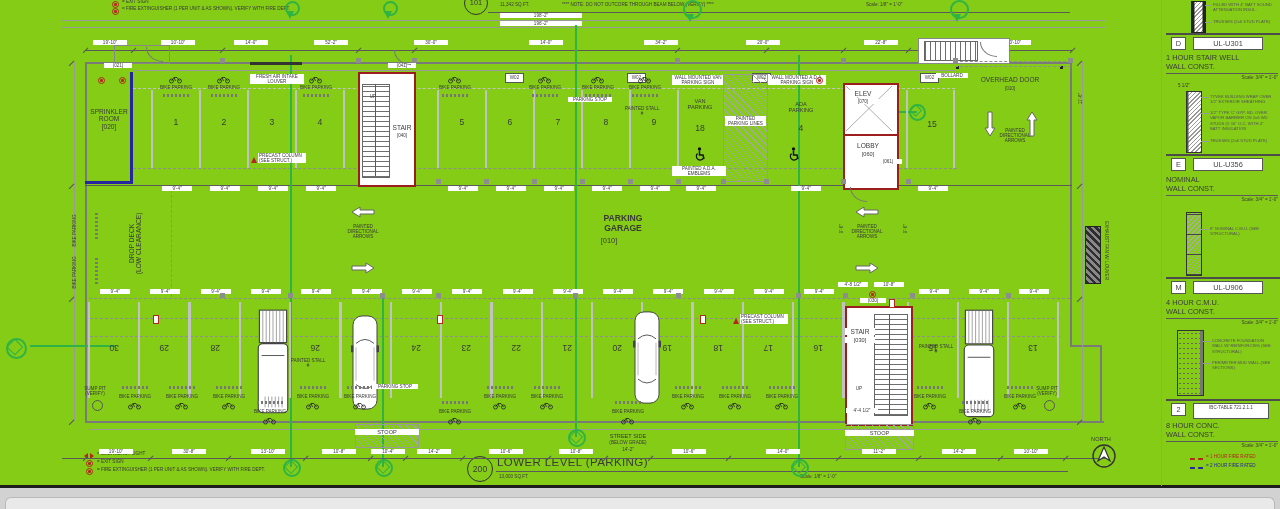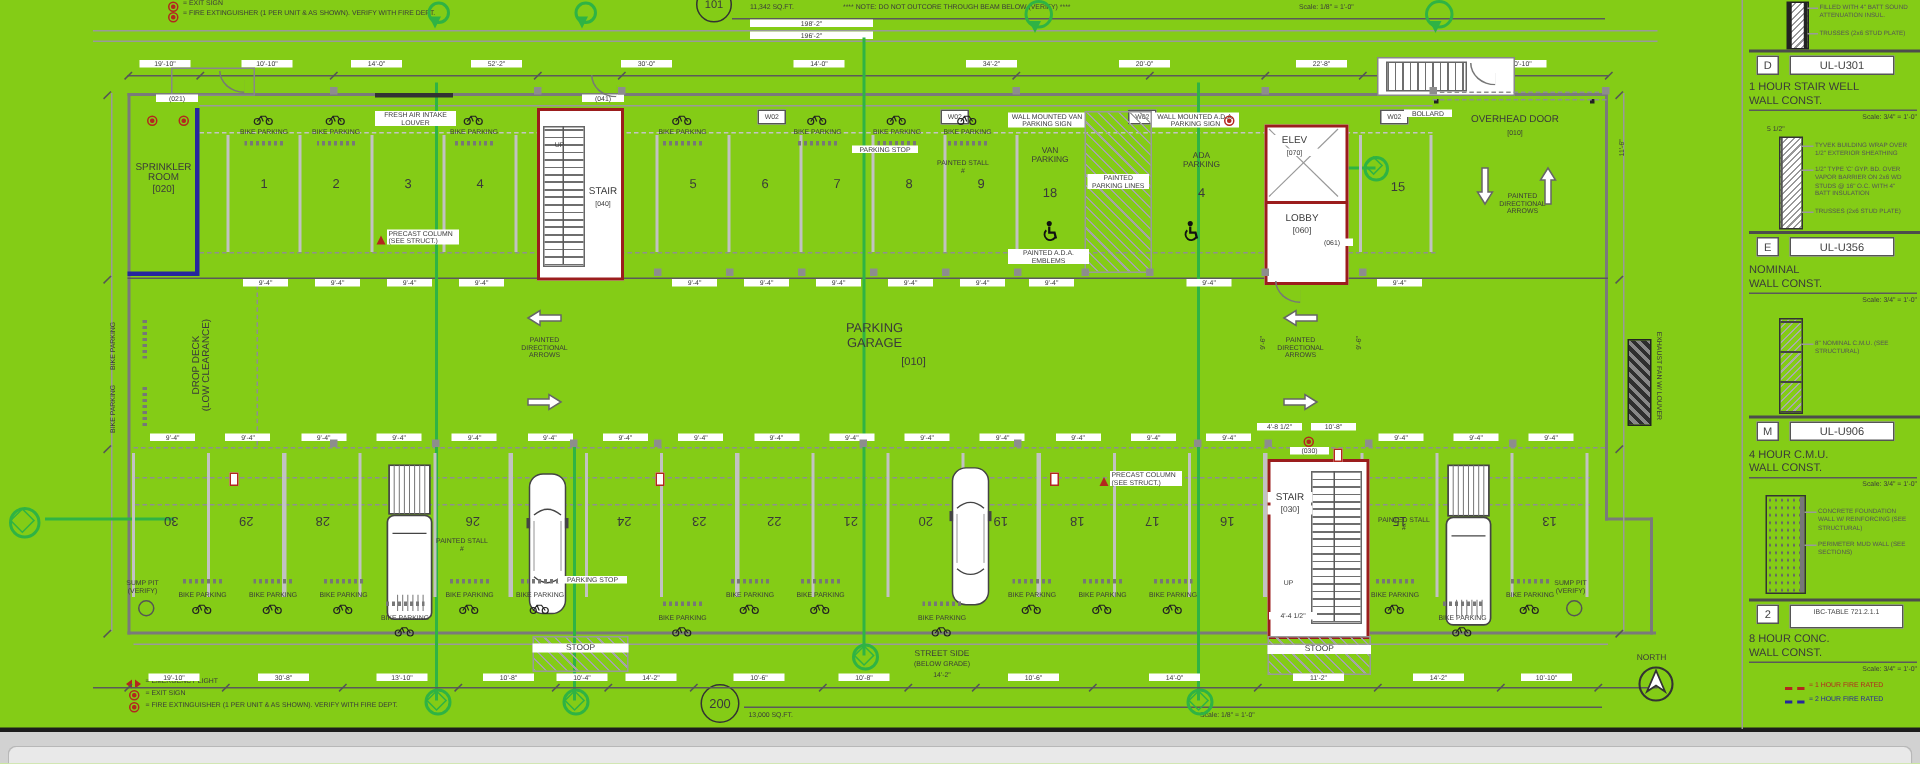--- a/index.html
+++ b/index.html
@@ -78,20 +78,21 @@
   <div class="t f4 tl" style="left:97px;top:459px">= EXIT SIGN</div>
   <div class="redcirc" style="left:86px;top:468px"></div>
   <div class="t f4 tl" style="left:97px;top:467px">= FIRE EXTINGUISHER (1 PER UNIT &amp; AS SHOWN). VERIFY WITH FIRE DEPT.</div>
 
   <div class="a" style="left:1190px;top:458px;width:13px;border-top:2px dashed #b3271e"></div>
   <div class="t f4 tl" style="left:1206px;top:454px;color:#b3271e">= 1 HOUR FIRE RATED</div>
   <div class="a" style="left:1190px;top:467px;width:13px;border-top:2px dashed #26269e"></div>
   <div class="t f4 tl" style="left:1206px;top:463px;color:#26269e">= 2 HOUR FIRE RATED</div>
 
   <div class="t f8" style="left:467px;top:456px;width:24px;height:24px;border:1.4px solid #333;border-radius:50%;line-height:24px">200</div>
+  <div class="t f11 tl" style="left:497px;top:456px;width:220px">LOWER LEVEL (PARKING)</div>
   <div class="ln" style="left:496px;top:471px;width:572px;height:1.2px"></div>
   <div class="t f4 tl" style="left:499px;top:474px;width:60px">13,000 SQ.FT.</div>
   <div class="t f4 tl" style="left:800px;top:474px;width:80px">Scale: 1/8" = 1'-0"</div>
 
   <div class="a" style="left:0;top:485px;width:1280px;height:2.6px;background:#1c1c1c"></div>
   <div class="a" style="left:0;top:488px;width:1280px;height:21px;background:#d2d2d2"></div>
   <div class="a" style="left:5px;top:497px;width:1268px;height:12px;background:#e9e9e9;border:1px solid #b8b8b8;border-bottom:none;border-radius:6px 6px 0 0"></div>
 <div class="lnl" style="left: 62px; top: 20px; width: 1043px; height: 1px;"></div>
     <div class="lnl" style="left: 62px; top: 27px; width: 1043px; height: 1px;"></div>
     <div class="t f4 wbg" style="left: 500px; top: 13px; width: 80px;">198'-2"</div>
@@ -264,21 +265,21 @@
     <div class="t f4" style="left: 975px; top: 86px; width: 70px;">[010]</div>
     <svg width="12" height="24" style="left: 984px; top: 112px;">
       <polygon points="6,24 1,16 4,16 4,0 8,0 8,16 11,16" fill="#fff" stroke="#666" stroke-width="1"></polygon>
     </svg>
     <svg width="12" height="24" style="left: 1026px; top: 112px;">
       <polygon points="6,0 1,8 4,8 4,24 8,24 8,8 11,8" fill="#fff" stroke="#666" stroke-width="1"></polygon>
     </svg>
     <div class="t f4 pre" style="left: 995px; top: 128px; width: 40px;">PAINTED
 DIRECTIONAL
 ARROWS</div>
-    <div class="t f8 pre" style="left: 556px; top: 214px; width: 54px;">PARKING
+    <div class="t f8 pre" style="left: 596px; top: 214px; width: 54px; font-weight: bold;">PARKING
 GARAGE</div>
     <div class="t f7" style="left: 582px; top: 237px; width: 54px;">[010]</div>
     <div class="t f6 pre" style="left: 89px; top: 236px; width: 92px; transform: rotate(-90deg);">DROP DECK
 (LOW CLEARANCE)</div>
     <div class="dashv" style="left: 171px; top: 190px; height: 107px;"></div>
     <svg width="22" height="12" style="left: 352px; top: 206px;">
       <polygon points="0,6 8,1 8,4 22,4 22,8 8,8 8,11" fill="#fff" stroke="#666" stroke-width="1"></polygon>
     </svg>
     <div class="t f4 pre" style="left: 347px; top: 224px; width: 32px;">PAINTED
 DIRECTIONAL

